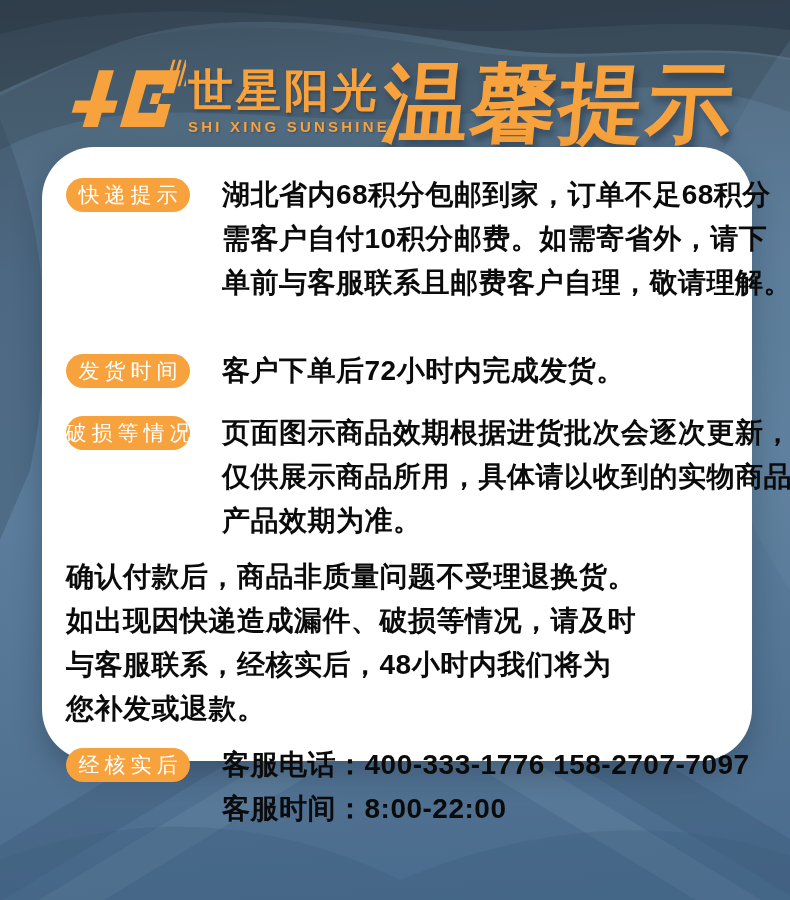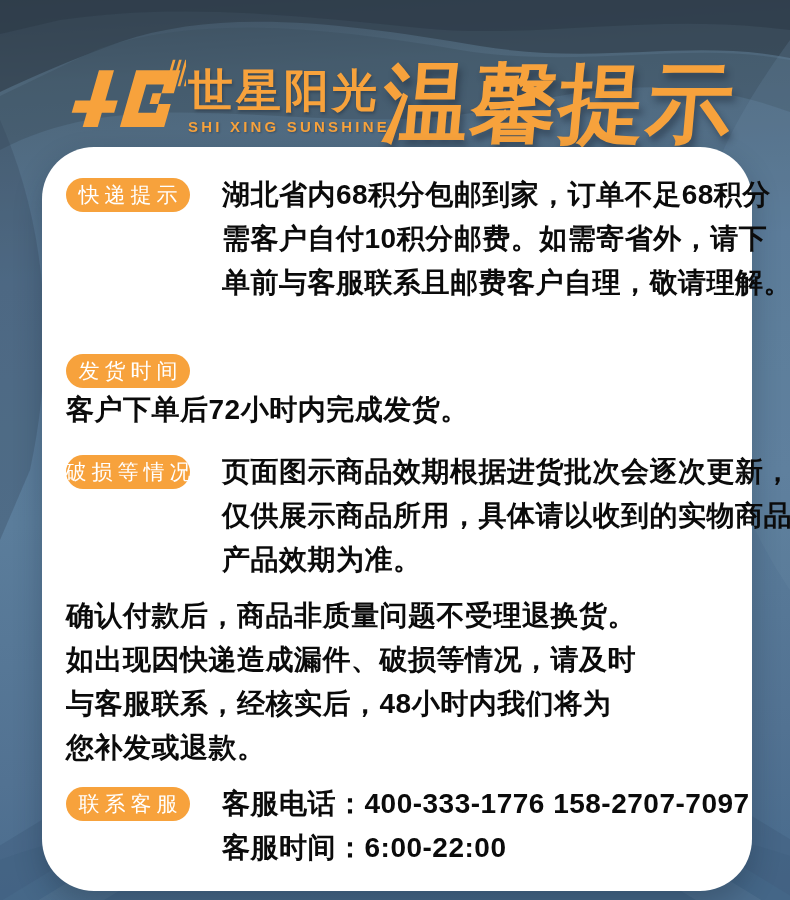--- a/index.html
+++ b/index.html
@@ -27,27 +27,27 @@
   .page-title{
     position:absolute;left:383px;top:48px;width:380px;
     font-size:86px;font-weight:900;color:var(--accent,#F7A23C);
     letter-spacing:2px;white-space:nowrap;line-height:110px;
     transform:skewX(-5deg);
     text-shadow:4px 6px 7px rgba(25,36,50,.45);
   }
 
   
   .card{
-    position:absolute;left:42px;top:147px;width:710px;height:744px;
+    position:absolute;left:42px;top:147px;width:710px;height:614px;
     background:#ffffff;border-radius:52px;
     box-shadow:0 12px 28px rgba(18,32,46,.28);
     box-sizing:border-box;padding:26px 20px 0 24px;
   }
   .section{display:flex;align-items:flex-start;margin-bottom:44px;}
-  .section:nth-child(2){margin-bottom:18px;flex-direction:column;}
+  .section:nth-child(2){margin-bottom:18px;}
   .section:nth-child(3){margin-bottom:12px;}
   .section:nth-child(4){margin-bottom:12px;}
   .section:last-child{margin-bottom:0;}
   .badge{
     flex:0 0 auto;width:124px;height:34px;margin-top:5px;margin-right:32px;
     background:var(--accent,#F7A23C);border-radius:17px;
     color:#ffffff;font-size:21px;letter-spacing:5px;
     display:flex;align-items:center;justify-content:center;
     padding-left:5px;box-sizing:border-box;white-space:nowrap;
   }
@@ -115,20 +115,20 @@
       </div>
       <div class="section">
         <div class="stext">
           <div class="line">确认付款后，商品非质量问题不受理退换货。</div>
           <div class="line">如出现因快递造成漏件、破损等情况，请及时</div>
           <div class="line">与客服联系，经核实后，48小时内我们将为</div>
           <div class="line">您补发或退款。</div>
         </div>
       </div>
       <div class="section">
-        <div class="badge">联系客服</div>
+        <div class="badge">经核实后</div>
         <div class="stext">
           <div class="line">客服电话：400-333-1776  158-2707-7097</div>
-          <div class="line">客服时间：6:00-22:00</div>
+          <div class="line">客服时间：8:00-22:00</div>
         </div>
       </div>
     </div>
 </div>
 
 </body></html>

